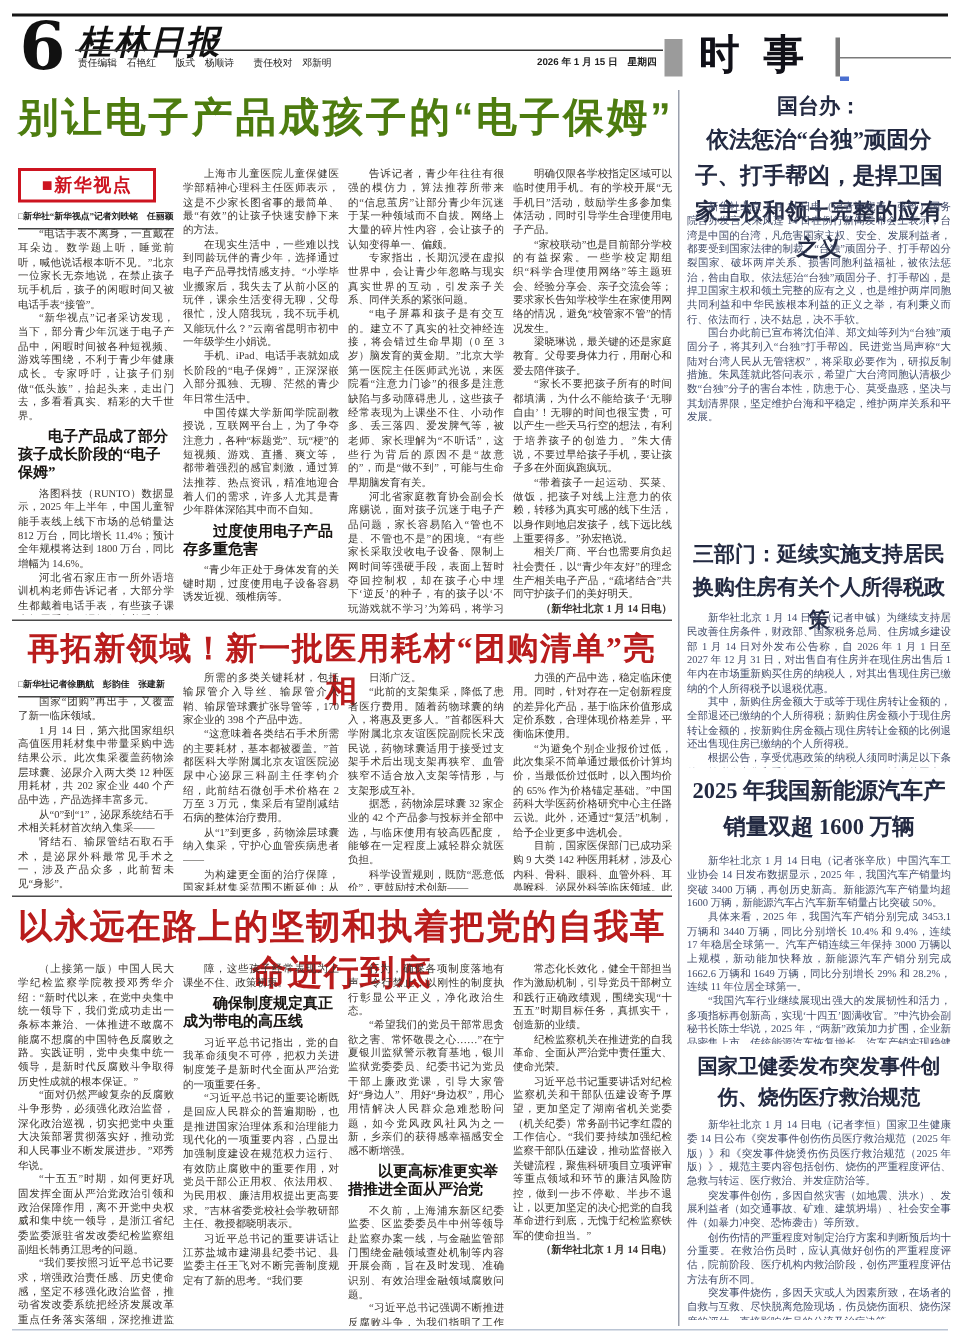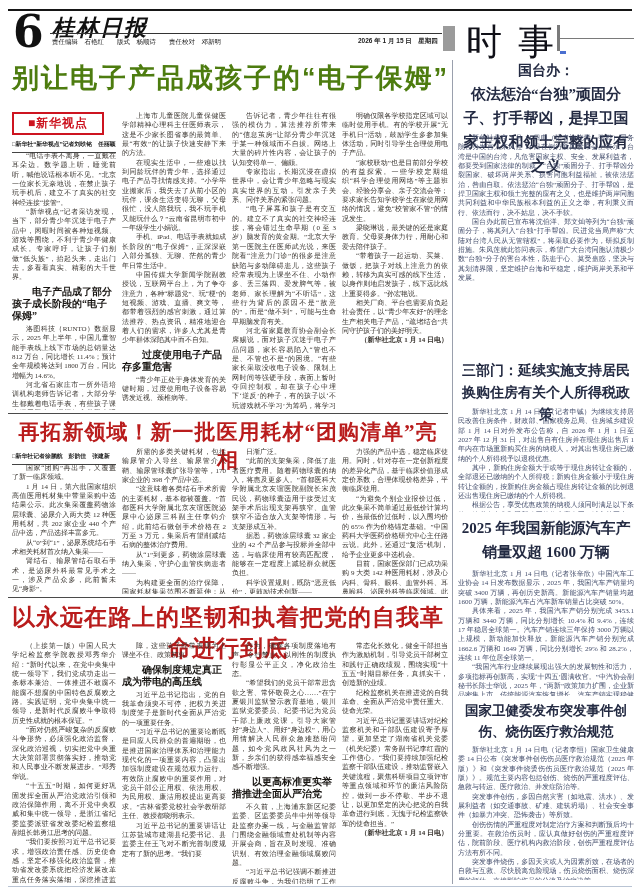--- a/index.html
+++ b/index.html
@@ -10,21 +10,21 @@
   }
   .abs{position:absolute;}
   
   .toprule{left:8px;top:9px;width:624px;height:2px;background:#161616;}
   .pageno{left:13px;top:10px;font-size:44px;font-weight:bold;line-height:1;font-family:"DejaVu Serif",serif;color:#111;}
   .paper{left:52px;top:13px;font-size:22px;font-weight:bold;font-style:italic;letter-spacing:2px;color:#111;}
   .hline{left:50px;top:33px;width:392px;height:1px;background:#333;}
   .staff{left:52px;top:38px;font-size:6.5px;color:#222;white-space:nowrap;font-family:"Liberation Sans",sans-serif;}
   .date{left:358px;top:37px;font-size:6.5px;font-weight:bold;color:#222;white-space:nowrap;font-family:"Liberation Sans",sans-serif;}
   .grayblock{left:443px;top:26px;width:12px;height:25px;background:#9b9b9b;}
-  .section{left:466px;top:18px;font-size:36px;font-weight:normal;letter-spacing:16px;color:#101018;}
+  .section{left:466px;top:18px;font-size:27px;font-weight:bold;letter-spacing:16px;color:#101018;}
   .secbar{left:557px;top:25px;width:3px;height:26px;background:#7a7a7a;}
   .sechline{left:560px;top:38px;width:74px;height:1px;background:#7a7a7a;}
   .inkmark{left:560px;top:51px;width:6px;height:3px;background:#4a6fd0;}
   
   .lead-headline{
     left:12px;top:60px;width:436px;font-size:27px;font-weight:900;color:#4d7c0f;
     font-family:"Liberation Sans","DejaVu Sans",sans-serif;
     text-align:justify;text-align-last:justify;line-height:1.35;letter-spacing:1px;white-space:nowrap;
   }
   .tagbox{
@@ -68,21 +68,21 @@
 <div class="abs section">时事</div>
 <div class="abs secbar"></div>
 <div class="abs sechline"></div>
 <div class="abs inkmark"></div>
 
 <div class="abs lead-headline">别让电子产品成孩子的“电子保姆”</div>
 <div class="abs tagbox">■新华视点</div>
 <div class="abs byline lead-byline">□新华社“新华视点”记者刘昳铭　任丽颖</div>
 
 <div class="col" style="left:12px;top:152px;width:104px;height:258px;">
-    <p class="p">“电话手表不离身，一直戴在耳朵边。数学题上听，睡觉前听，喊他说话根本听不见。”北京一位家长无奈地说，在禁止孩子玩手机后，建立不了真实的社交神经连接“接管”。</p>
+    <p class="p">“电话手表不离身，一直戴在耳朵边。数学题上听，睡觉前听，喊他说话根本听不见。”北京一位家长无奈地说，在禁止孩子玩手机后，孩子的闲暇时间又被电话手表“接管”。</p>
     <p class="p">“新华视点”记者采访发现，当下，部分青少年沉迷于电子产品中，闲暇时间被各种短视频、游戏等围绕，不利于青少年健康成长。专家呼吁，让孩子们别做“低头族”，抬起头来，走出门去，多看看真实、精彩的大千世界。</p>
     <div class="colsub">电子产品成了部分孩子成长阶段的“电子保姆”</div>
     <p class="p">洛图科技（RUNTO）数据显示，2025 年上半年，中国儿童智能手表线上线下市场的总销量达 812 万台，同比增长 11.4%；预计全年规模将达到 1800 万台，同比增幅为 14.6%。</p>
     <p class="p">河北省石家庄市一所外语培训机构老师告诉记者，大部分学生都戴着电话手表，有些孩子课上摆弄手表，课间便拿着手表玩游戏，或者坐在耳朵旁听音乐和故事。“手表屏幕小，声音也小，对孩子们其实非常消耗精力，等到下课了，他们也没有时间休息。”</p>
   </div>
 <div class="col" style="left:122px;top:112px;width:104px;height:298px;">
     <p class="p">上海市儿童医院儿童保健医学部精神心理科主任医师表示，这是不少家长图省事的最简单、最“有效”的让孩子快速安静下来的方法。</p>
     <p class="p">在现实生活中，一些难以找到同龄玩伴的青少年，选择通过电子产品寻找情感支持。“小学毕业搬家后，我失去了从前小区的玩伴，课余生活变得无聊，父母很忙，没人陪我玩，我不玩手机又能玩什么？”云南省昆明市初中一年级学生小娟说。</p>
     <p class="p">手机、iPad、电话手表就如成长阶段的“电子保姆”，正深深嵌入部分孤独、无聊、茫然的青少年日常生活中。</p>
     <p class="p">中国传媒大学新闻学院副教授说，互联网平台上，为了争夺注意力，各种“标题党”、玩“梗”的短视频、游戏、直播、爽文等，都带着强烈的感官刺激，通过算法推荐、热点资讯，精准地迎合着人们的需求，许多人尤其是青少年群体深陷其中而不自知。</p>
@@ -92,20 +92,21 @@
 <div class="col" style="left:232px;top:112px;width:104px;height:298px;">
     <p class="p">告诉记者，青少年往往有很强的模仿力，算法推荐所带来的“信息茧房”让部分青少年沉迷于某一种领域而不自拔。网络上大量的碎片性内容，会让孩子的认知变得单一、偏颇。</p>
     <p class="p">专家指出，长期沉浸在虚拟世界中，会让青少年忽略与现实真实世界的互动，引发亲子关系、同伴关系的紧张问题。</p>
     <p class="p">“电子屏幕和孩子是有交互的。建立不了真实的社交神经连接，将会错过生命早期（0 至 3 岁）脑发育的黄金期。”北京大学第一医院主任医师武光说，来医院看“注意力门诊”的很多是注意缺陷与多动障碍患儿，这些孩子经常表现为上课坐不住、小动作多、丢三落四、爱发脾气等，被老师、家长理解为“不听话”，这些行为背后的原因不是“故意的”，而是“做不到”，可能与生命早期脑发育有关。</p>
     <p class="p">河北省家庭教育协会副会长席赐说，面对孩子沉迷于电子产品问题，家长容易陷入“管也不是、不管也不是”的困境。“有些家长采取没收电子设备、限制上网时间等强硬手段，表面上暂时夺回控制权，却在孩子心中埋下‘逆反’的种子，有的孩子以‘不玩游戏就不学习’为筹码，将学习异化为交换条件。”</p>
   </div>
 <div class="col" style="left:342px;top:112px;width:106px;height:298px;">
     <p class="p">明确仅限各学校指定区域可以临时使用手机。有的学校开展“无手机日”活动，鼓励学生多参加集体活动，同时引导学生合理使用电子产品。</p>
     <p class="p">“家校联动”也是目前部分学校的有益探索。一些学校定期组织“科学合理使用网络”等主题班会、经验分享会、亲子交流会等；要求家长告知学校学生在家使用网络的情况，避免“校管家不管”的情况发生。</p>
     <p class="p">梁晓琳说，最关键的还是家庭教育。父母要身体力行，用耐心和爱去陪伴孩子。</p>
+    <p class="p">“家长不要把孩子所有的时间都填满，为什么不能给孩子‘无聊自由’！无聊的时间也很宝贵，可以产生一些天马行空的想法，有利于培养孩子的创造力。”朱大倩说，不要过早给孩子手机，要让孩子多在外面疯跑疯玩。</p>
     <p class="p">“带着孩子一起运动、买菜、做饭，把孩子对线上注意力的依赖，转移为真实可感的线下生活，以身作则地启发孩子，线下远比线上重要得多。”孙宏艳说。</p>
     <p class="p">相关厂商、平台也需要肩负起社会责任，以“青少年友好”的理念生产相关电子产品，“疏堵结合”共同守护孩子们的美好明天。</p>
     <p class="p end">（新华社北京 1 月 14 日电）</p>
   </div>
 
 <div class="abs rule-h" style="left:8px;top:413px;width:440px;"></div>
 
 <div class="abs secthead mid-headline">再拓新领域！新一批医用耗材“团购清单”亮相</div>
 <div class="abs byline mid-byline">□新华社记者徐鹏航　彭韵佳　张建新</div>
 

